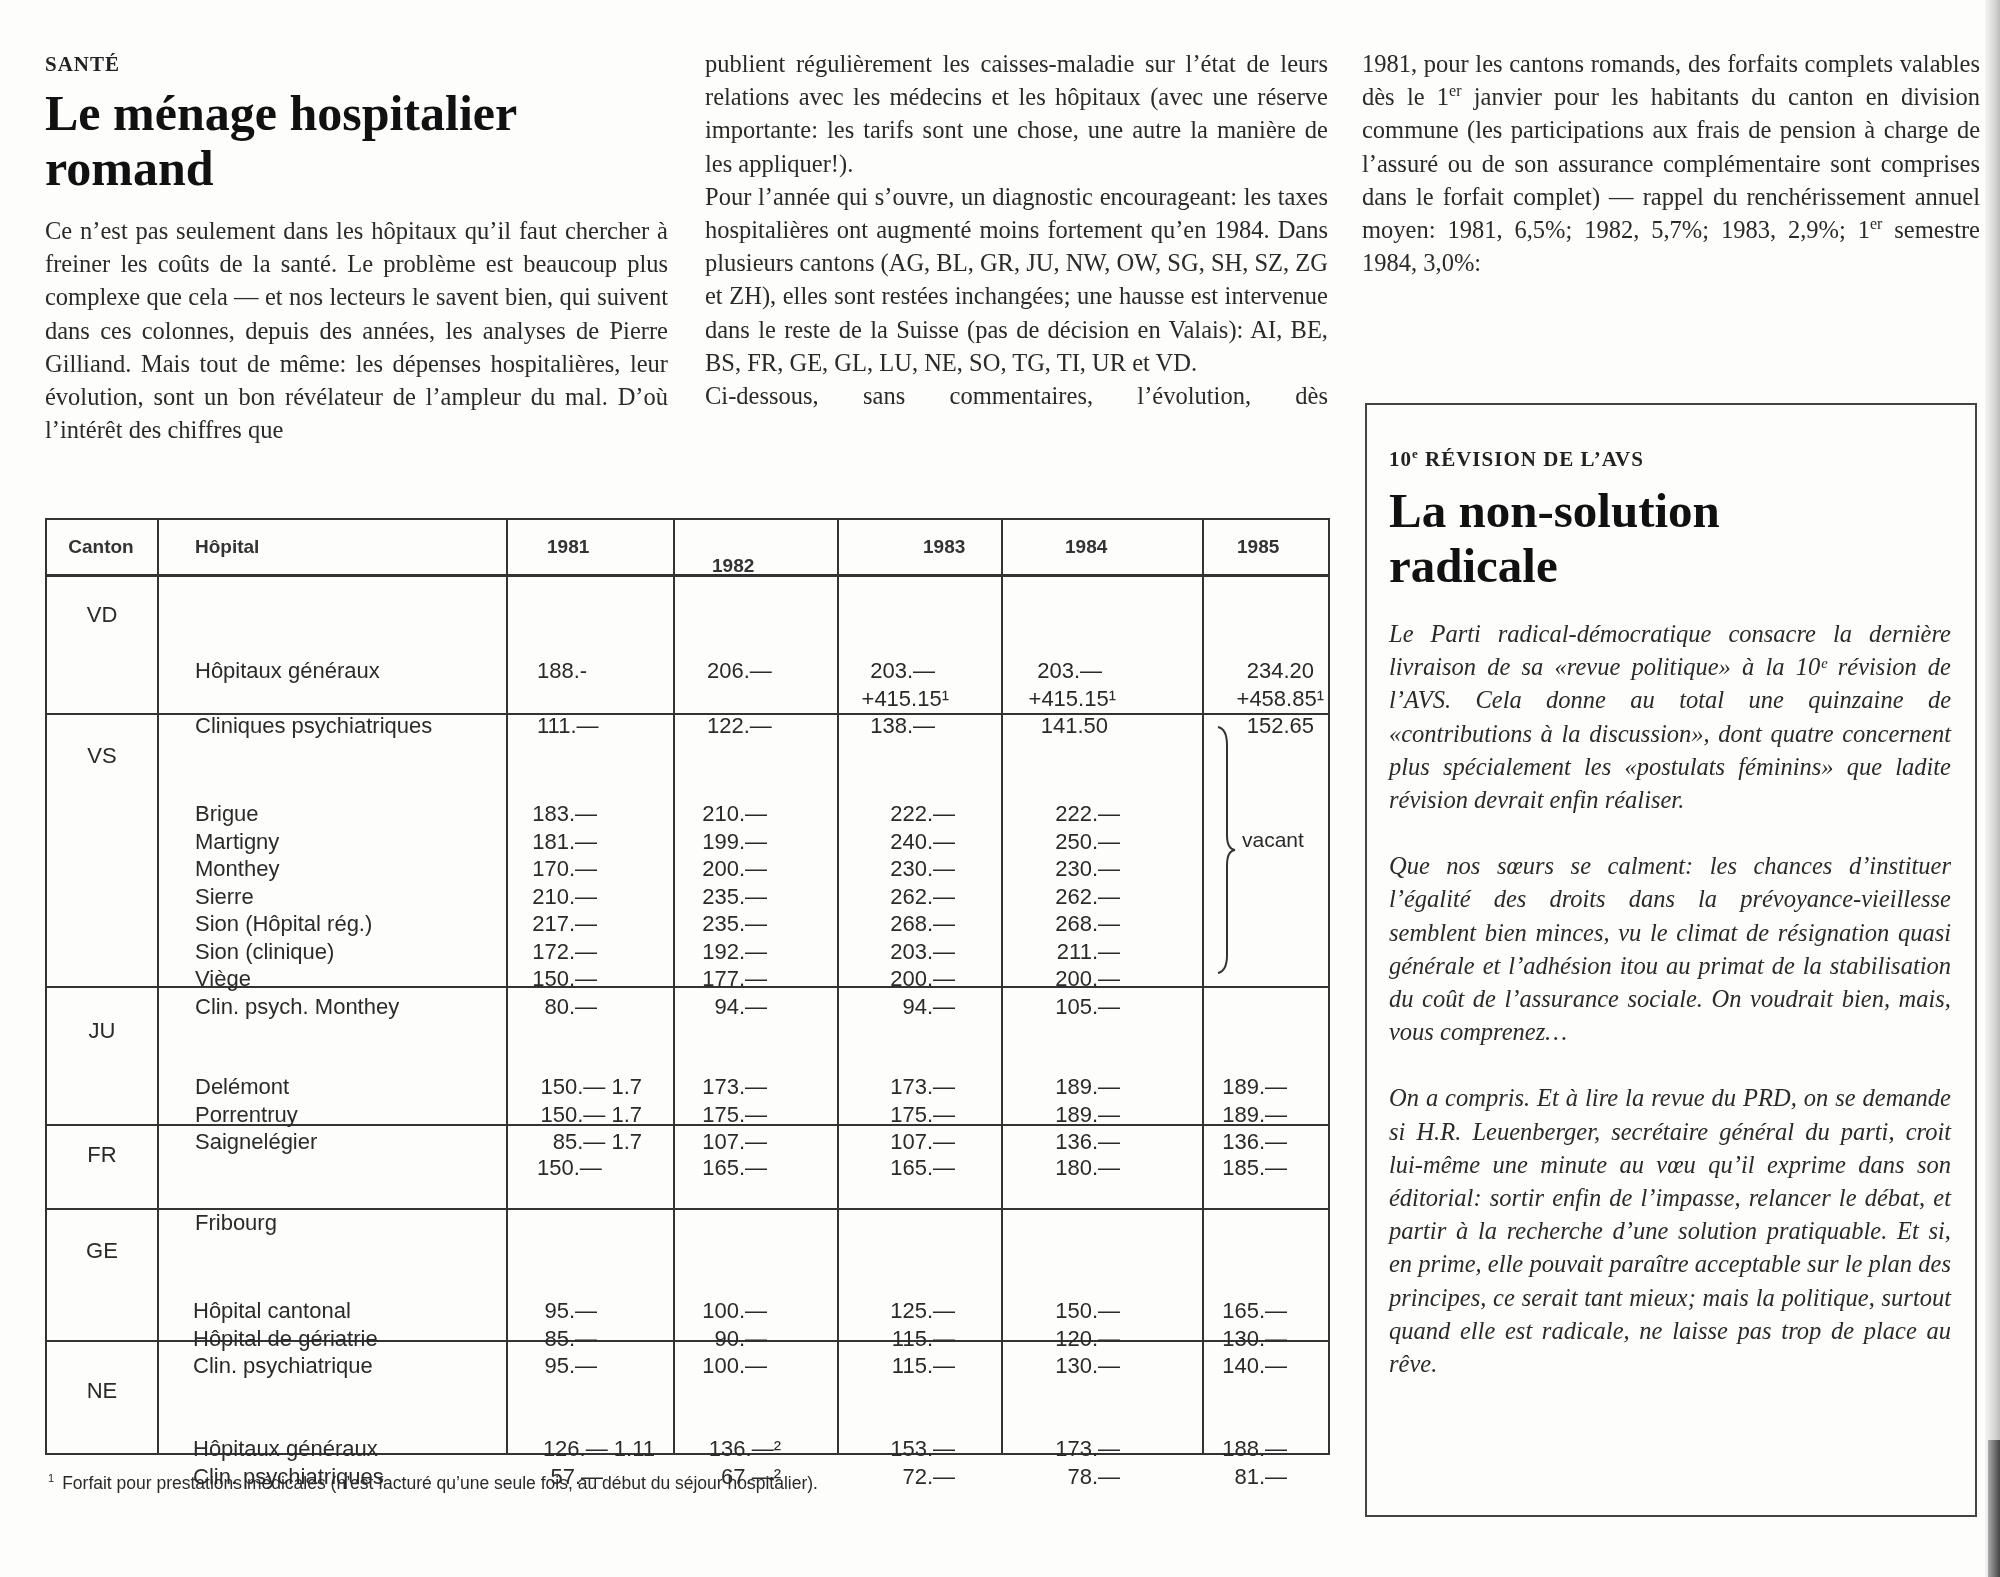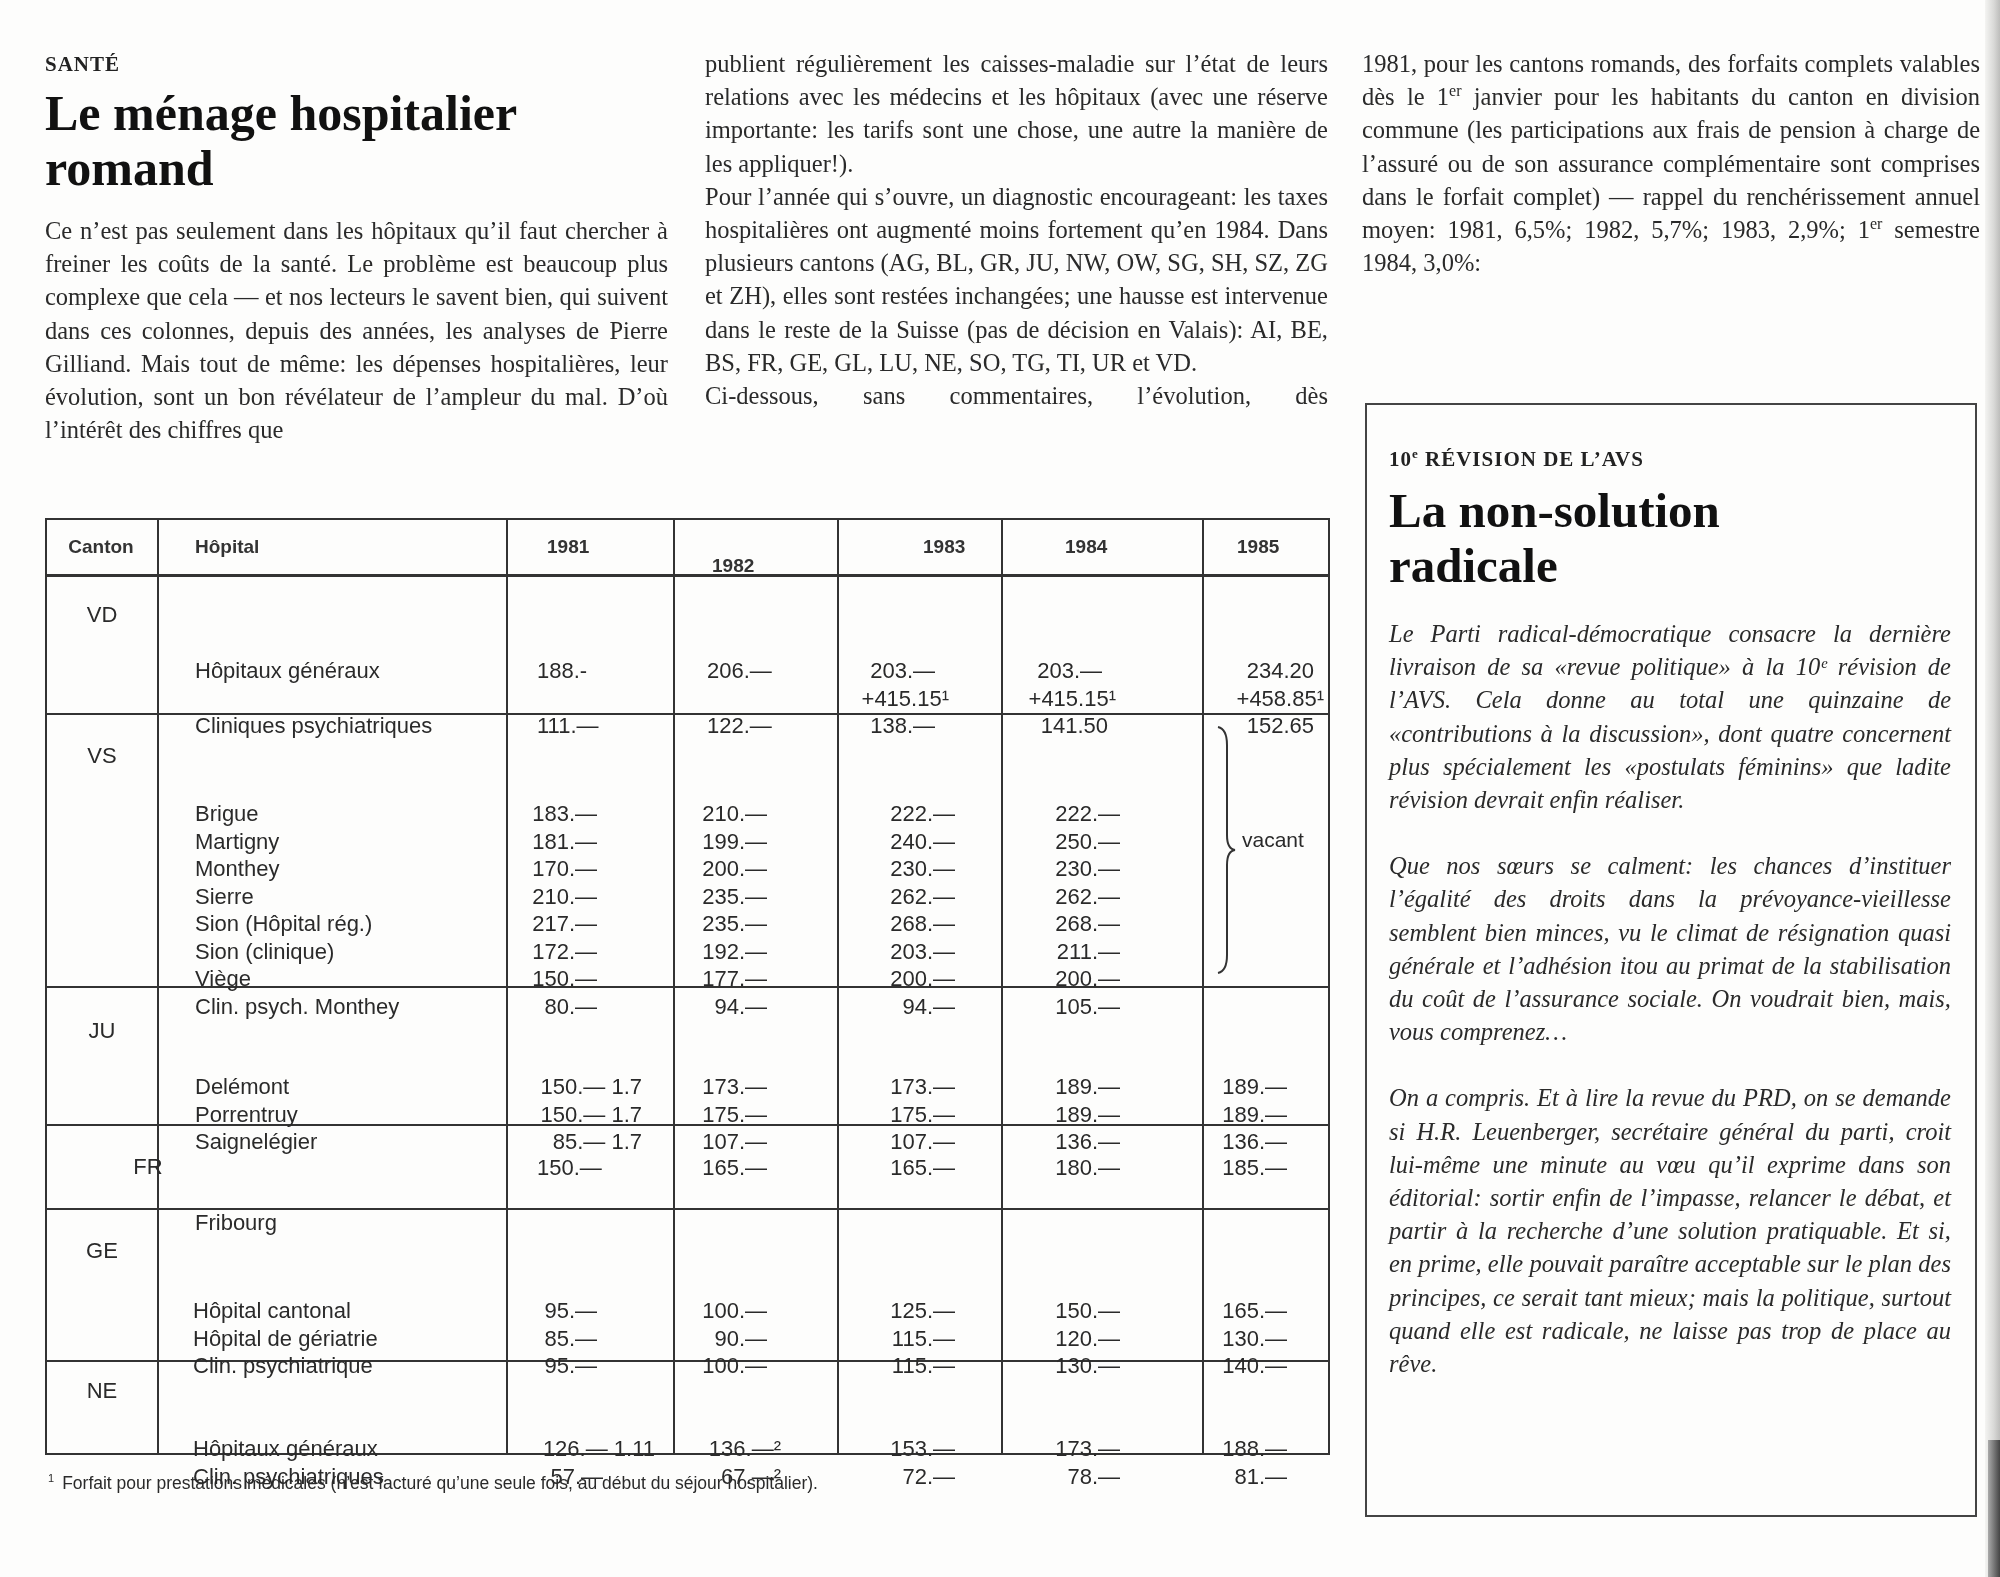--- a/index.html
+++ b/index.html
@@ -157,32 +157,32 @@
     </div>
     <div class="yr" style="top:30px; left:973px; width:100px;">
       <div>189.—</div><div>189.—</div><div>136.—</div>
     </div>
     <div class="yr" style="top:30px; left:1140px; width:100px;">
       <div>189.—</div><div>189.—</div><div>136.—</div>
     </div>
   </div>
 
   <div class="section" style="top:606px; height:84px;">
-    <div class="canton" style="top:28px;margin-left:46px;">FR</div>
+    <div class="canton" style="top:16px;">FR</div>
     <div class="hosp" style="top:28px; left:148px;">
       <div>Fribourg</div>
     </div>
     <div class="yr" style="top:28px; left:490px; width:80px; text-align:left;"><div>150.—</div></div>
     <div class="yr" style="top:28px; left:620px; width:100px;"><div>165.—</div></div>
     <div class="yr" style="top:28px; left:808px; width:100px;"><div>165.—</div></div>
     <div class="yr" style="top:28px; left:973px; width:100px;"><div>180.—</div></div>
     <div class="yr" style="top:28px; left:1140px; width:100px;"><div>185.—</div></div>
   </div>
 
-  <div class="section" style="top:690px; height:152px;">
+  <div class="section" style="top:690px; height:132px;">
     <div class="canton" style="top:28px;">GE</div>
     <div class="hosp" style="top:32px; left:146px;">
       <div>Hôpital cantonal</div><div>Hôpital de gériatrie</div><div>Clin. psychiatrique</div>
     </div>
     <div class="yr" style="top:32px; left:450px; width:100px;">
       <div>95.—</div><div>85.—</div><div>95.—</div>
     </div>
     <div class="yr" style="top:32px; left:620px; width:100px;">
       <div>100.—</div><div>90.—</div><div>100.—</div>
     </div>

